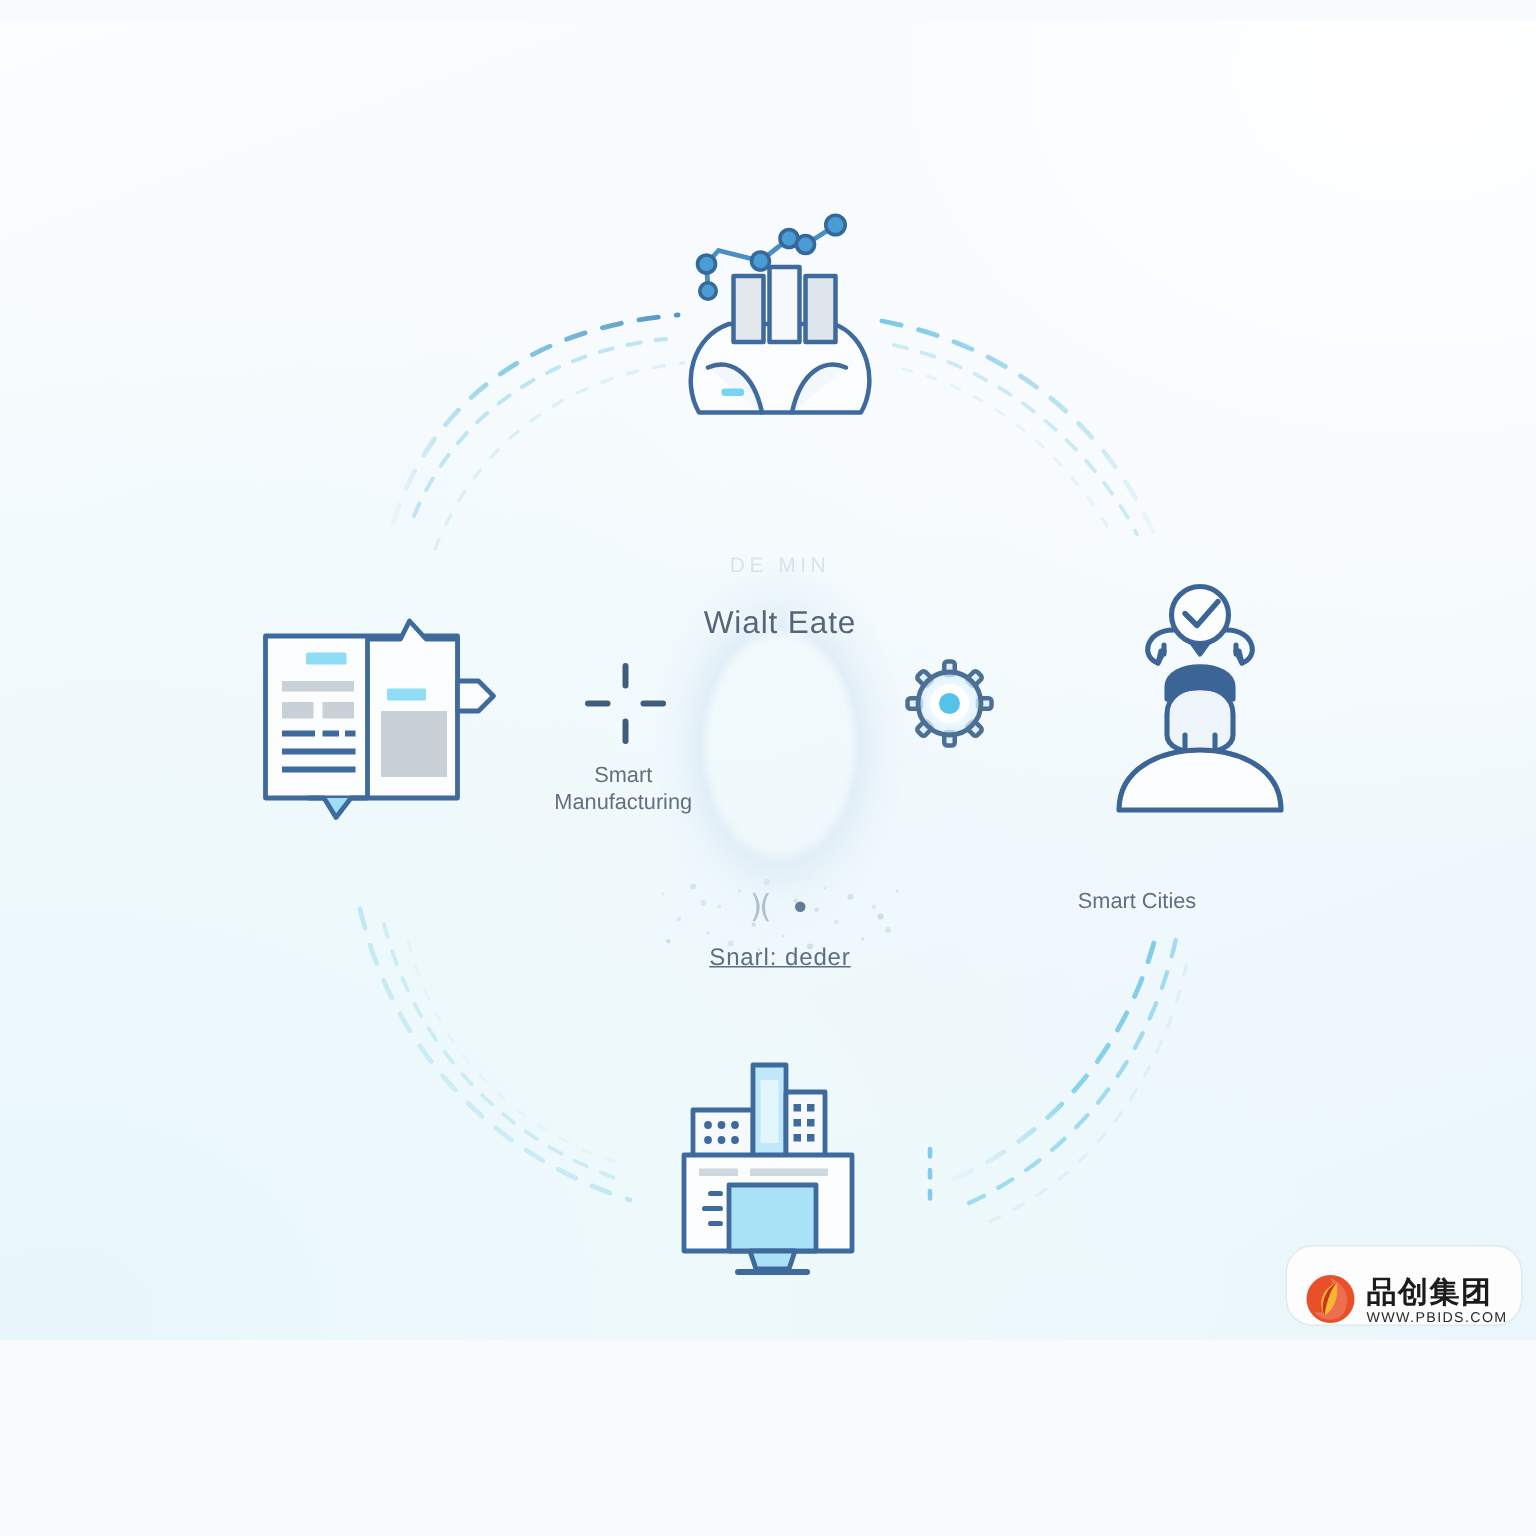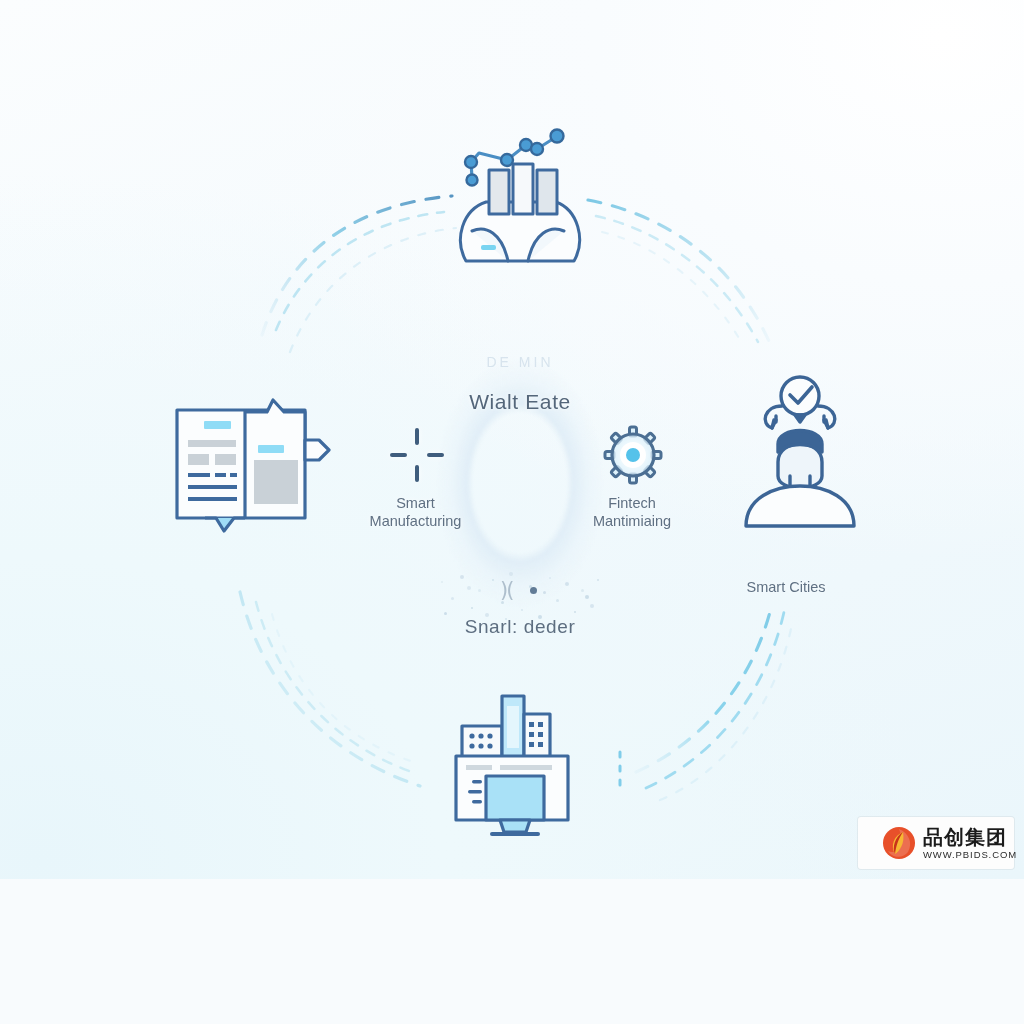--- a/index.html
+++ b/index.html
@@ -7,40 +7,41 @@
     width:1024px;height:1024px;overflow:hidden;
     font-family:"Liberation Sans","DejaVu Sans",sans-serif;
     background:#f8fbfd;
   }
   #stage{
     position:relative;width:1024px;height:879px;
     background:
       radial-gradient(120% 100% at 92% 4%, #ffffff 0%, #f9fcfe 28%, rgba(249,252,254,0) 60%),
       radial-gradient(130% 115% at 4% 98%, #e8f6fb 0%, #eef9fc 30%, rgba(238,249,252,0) 68%),
       linear-gradient(160deg,#fbfdfe 0%,#f4fafd 42%,#eaf6fb 100%);
+    margin-top: 14px;
   }
   .layer{position:absolute;left:0;top:0;width:1024px;height:1024px;}
 
   
   #center-ring{
     position:absolute;left:436px;top:358px;width:168px;height:250px;
   }
   .ring-core{
     position:absolute;left:0;top:0;width:168px;height:250px;
     border-radius:50%/50%;
     background:radial-gradient(closest-side, rgba(255,255,255,0) 56%, rgba(222,236,246,.85) 63%, rgba(232,243,250,.55) 82%, rgba(255,255,255,0) 100%);
     filter:blur(1.1px);
   }
   .hub-label{
     position:absolute;text-align:center;width:100%;
     color:#5b6b7c;letter-spacing:.6px;
   }
   #hub-title{top:32px;font-size:21px;color:#54667a;text-shadow:0 0 4px #fff;}
   #hub-ghost{top:-4px;font-size:14px;color:rgba(172,196,216,.40);letter-spacing:3px;}
-  #hub-caption{top:258px;font-size:19px;color:#5d6e80;}
+  #hub-caption{top:258px;font-size:16px;color:#5d6e80;text-decoration:underline;}
 
   
   .speck{position:absolute;border-radius:50%;background:#b9cfdf;opacity:.55;}
   #ring-glyph{
     position:absolute;left:500px;top:578px;font-size:21px;color:#aebfcd;
     letter-spacing:-2px;font-family:"DejaVu Sans",sans-serif;
   }
   #ring-dot{position:absolute;left:530px;top:587px;width:7px;height:7px;border-radius:50%;background:#3f5d7d;opacity:.8;}
 
   
@@ -52,35 +53,35 @@
   #crosshair-icon .h.lft{left:0;} #crosshair-icon .h.rgt{left:37px;}
 
   #gear-icon{position:absolute;left:602px;top:424px;width:62px;height:62px;}
 
   .node-label{
     position:absolute;text-align:center;font-size:14.5px;line-height:18px;
     color:#5f7083;text-shadow:0 0 5px rgba(255,255,255,.95);
   }
   #label-left{left:333px;top:494px;width:165px;}
   #label-right{left:548px;top:494px;width:168px;}
-  #label-cities{left:708px;top:578px;width:156px;}
+  #label-cities{left:680px;top:578px;width:156px;}
 
   
   .outer-icon{position:absolute;}
   #icon-factory{left:452px;top:118px;width:140px;height:158px;}
   #icon-document{left:172px;top:388px;width:162px;height:148px;}
   #icon-person{left:738px;top:372px;width:124px;height:160px;}
   #icon-city{left:448px;top:688px;width:132px;height:152px;}
 
   
   #watermark{
     position:absolute;right:10px;bottom:10px;
-    width:156px;height:52px;border-radius:3px;
+    width:156px;height:52px;border-radius:17px;
     background:#fdfdfd;box-shadow:0 0 0 1px rgba(0,0,0,.05);
-    display:flex;align-items:center;padding:0 24px;box-sizing:border-box;gap:7px;
+    display:flex;align-items:flex-end;padding:0 12px;box-sizing:border-box;gap:7px;
   }
   #wm-mark{width:34px;height:34px;flex:0 0 34px;}
   #wm-text{display:flex;flex-direction:column;line-height:1;}
   #wm-cn{font-size:20px;font-weight:bold;color:#1b1b1b;letter-spacing:1px;
          font-family:"DejaVu Sans","Liberation Sans",sans-serif;}
   #wm-url{font-size:9.5px;color:#2b2b2b;letter-spacing:.9px;margin-top:3px;
           font-family:Liberation Sans, sans-serif;}
 </style>
 </head>
 <body>
@@ -203,24 +204,20 @@
           <rect x="-3.5" y="-28" width="7" height="9" rx="2" transform="rotate(225)"></rect>
           <rect x="-3.5" y="-28" width="7" height="9" rx="2" transform="rotate(270)"></rect>
           <rect x="-3.5" y="-28" width="7" height="9" rx="2" transform="rotate(315)"></rect>
         </g>
       </g>
       <circle r="21" fill="url(#gearGlow)" stroke="#4c6f93" stroke-width="3.2"></circle>
       <circle r="13" fill="#ffffff" opacity="0.95"></circle>
       <circle r="7" fill="#55c2ea"></circle>
     </g>
   </svg>
-  <div class="node-label" id="label-right">
-    <div>Fintech</div>
-    <div>Mantimiaing</div>
-  </div>
 
   <svg class="outer-icon" id="icon-factory" viewBox="0 0 140 158" xmlns="http://www.w3.org/2000/svg">
     <g fill="none" stroke="#3e6a9e" stroke-width="3" stroke-linecap="round" stroke-linejoin="round">
 
       <polyline points="19,44 27,35 55,42 74,27 85,31 104,19" stroke="#4a8ec4" stroke-width="3.2"></polyline>
       <polyline points="19,44 20,60" stroke="#4a8ec4" stroke-width="3.2"></polyline>
 
       <path d="M14,143 C2,122 10,92 34,84 L104,84 C126,92 134,122 122,143 Z" fill="#fbfdfe"></path>
       <path d="M20,113 C34,107 50,115 56,143" fill="#f2f8fc"></path>
       <path d="M112,113 C98,107 82,115 76,143" fill="#f2f8fc"></path>

